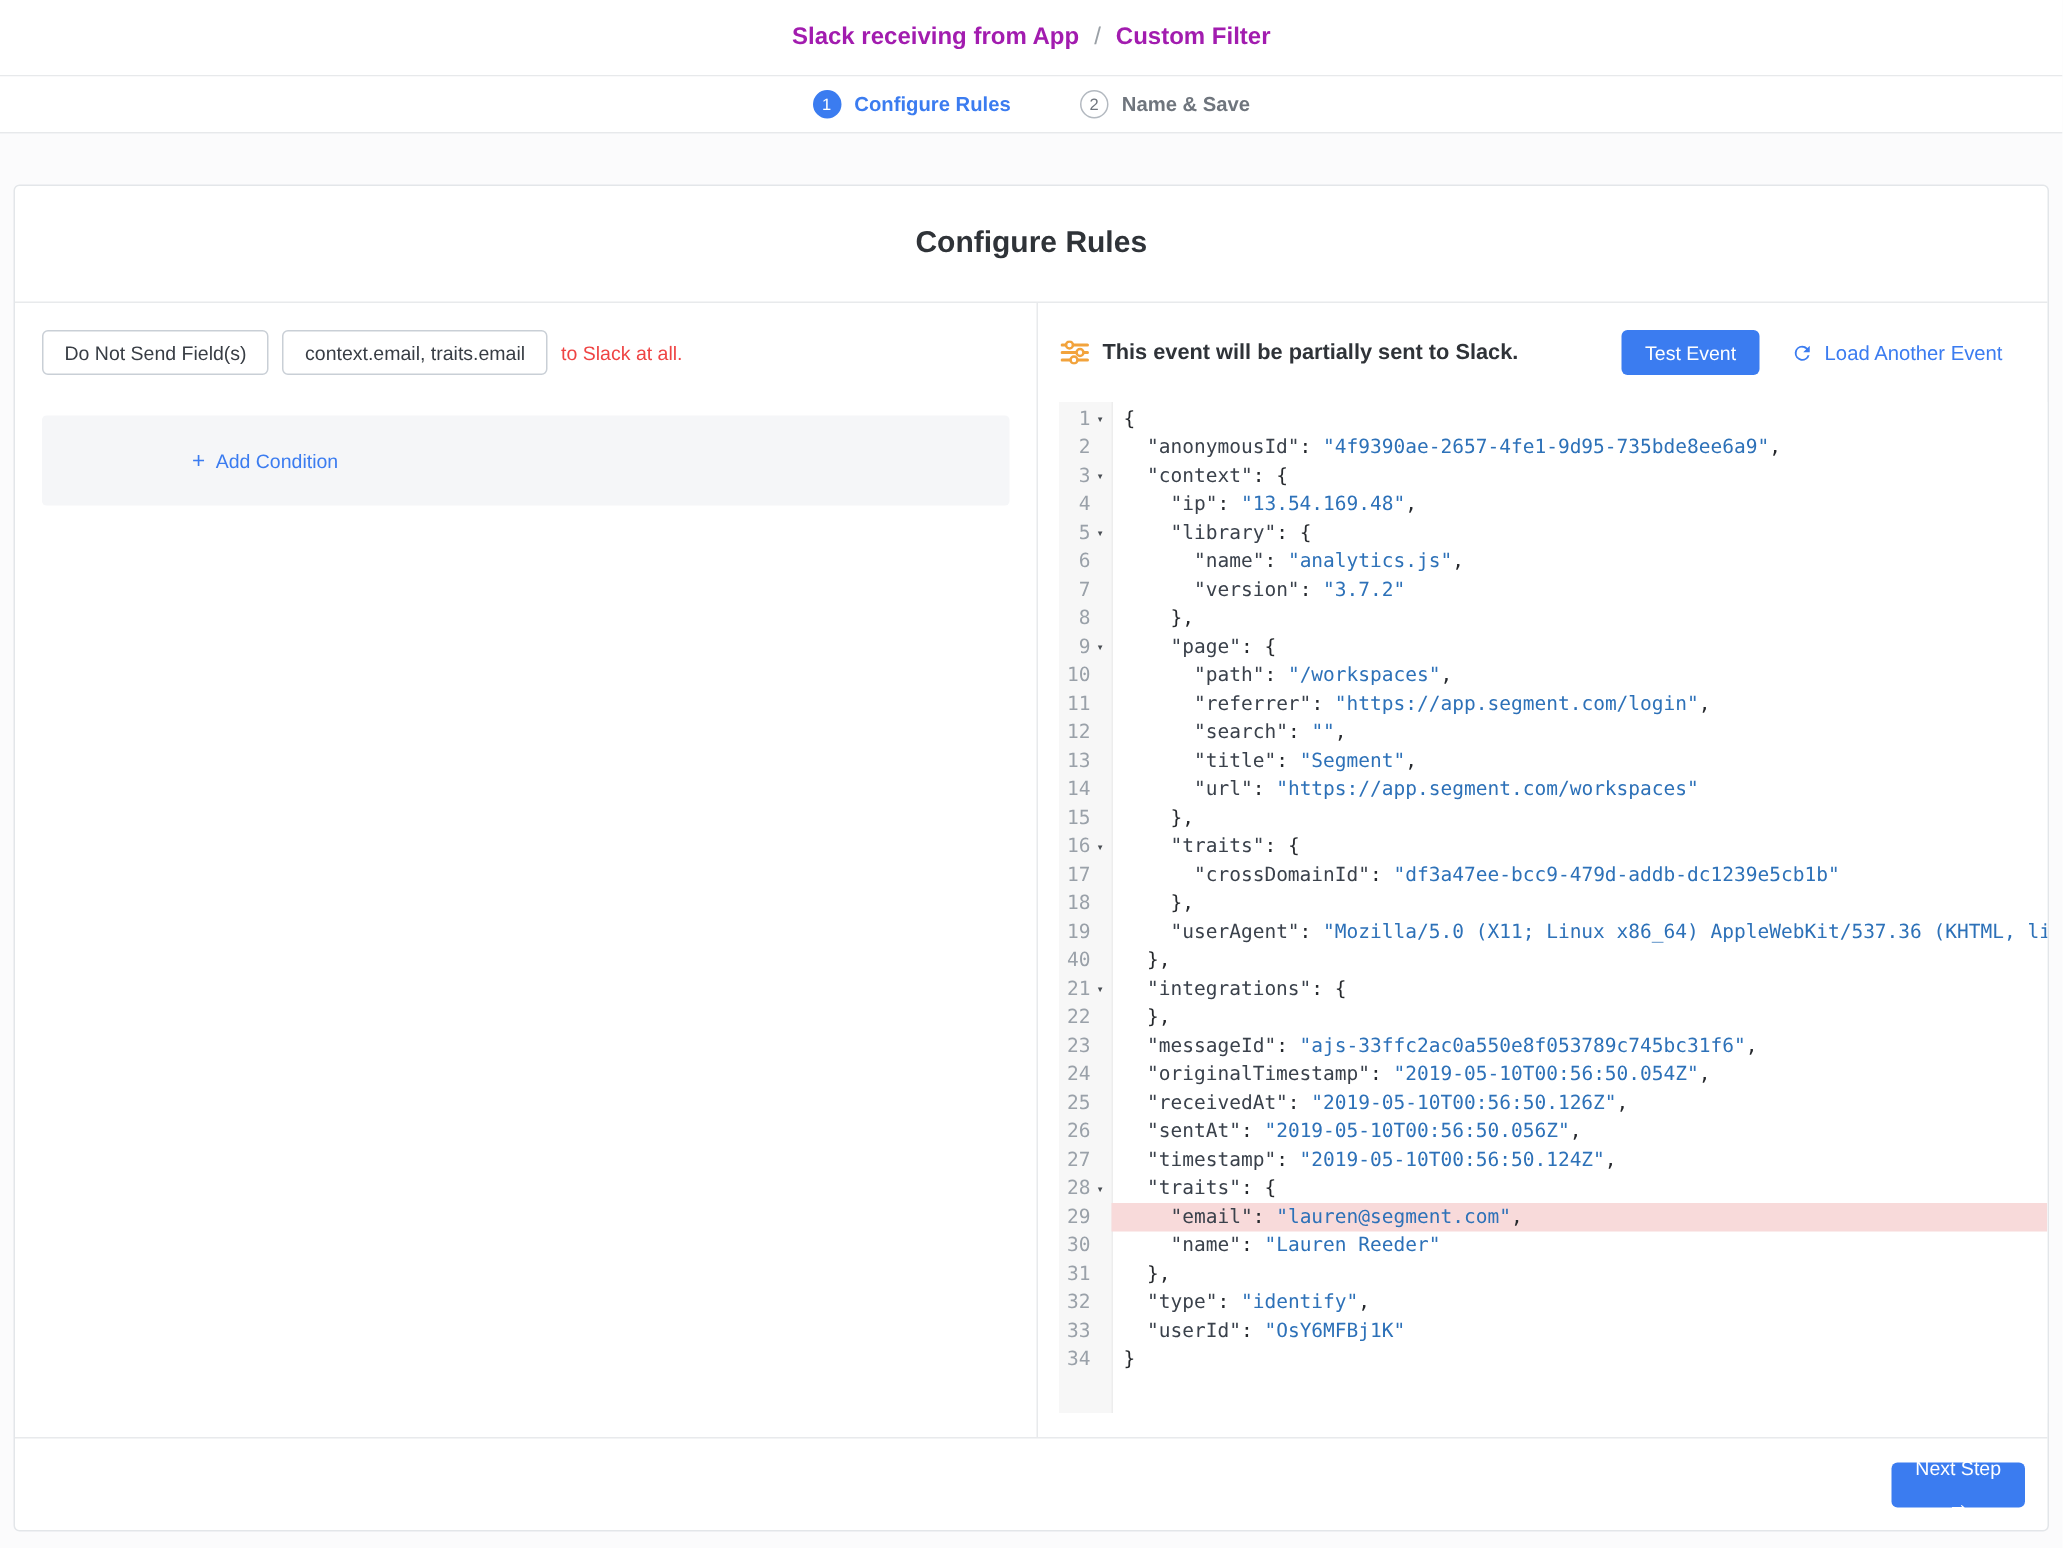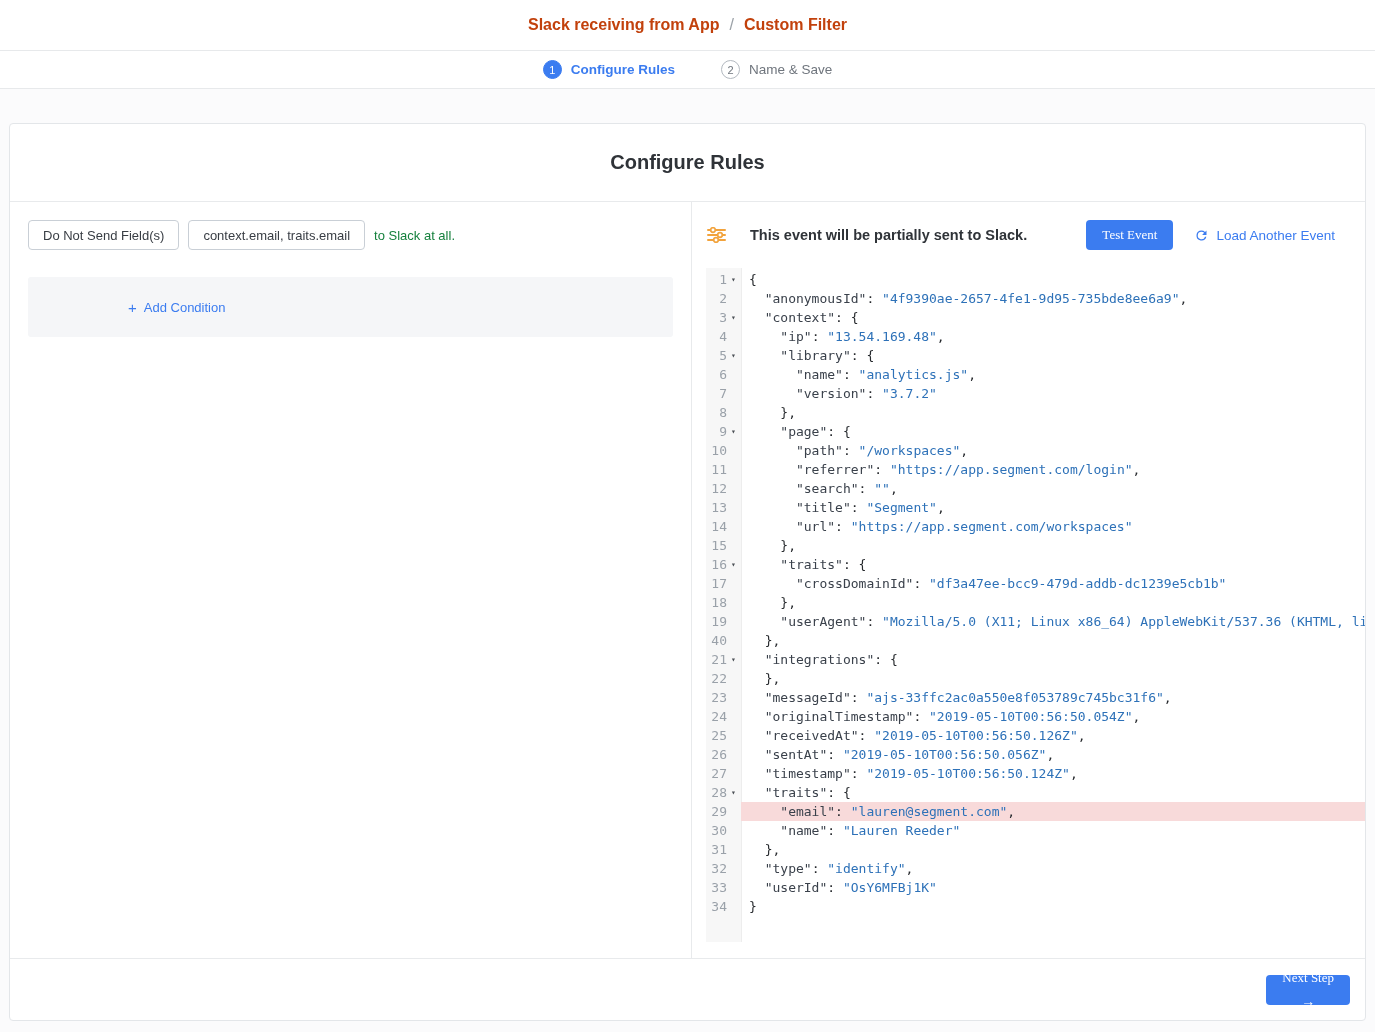--- a/index.html
+++ b/index.html
@@ -9,36 +9,36 @@
     font-family: "Liberation Sans", sans-serif;
     color: #33373d;
   }
 
   
   .topbar {
     height: 51px; background: #fff; border-bottom: 1px solid #e7e9eb;
     display: flex; align-items: center; justify-content: center;
   }
   .breadcrumb { display: flex; align-items: center; gap: 10px; font-size: 16px; }
-  .crumb { font-weight: 700; color: #c2410c; }
+  .crumb { font-weight: 700; color: #a21caf; }
   .crumb.link { cursor: pointer; }
   .crumb-sep { color: #9aa0a6; font-weight: 400; }
 
   
   .stepper {
     height: 38px; background: #fff; border-bottom: 1px solid #e7e9eb;
     display: flex; align-items: center; justify-content: center; gap: 46px;
   }
   .step { display: flex; align-items: center; gap: 9px; cursor: pointer; }
   .step-circle {
     width: 19px; height: 19px; border-radius: 50%; font-size: 11px;
     display: flex; align-items: center; justify-content: center;
     border: 1px solid #b3b9c0; color: #6f757d; background: #fff;
   }
-  .step-label { font-size: 13.5px; color: #6f757d; }
+  .step-label { font-size: 13.5px; color: #6f757d; font-weight: bold; }
   .step.active .step-circle { background: #3b7cf0; border-color: #3b7cf0; color: #fff; }
   .step.active .step-label { color: #3b7cf0; font-weight: 700; }
 
   
   .card {
     margin: 34px 9px 0; background: #fff;
     border: 1px solid #e3e6e9; border-radius: 4px;
     display: flex; flex-direction: column;
   }
   .card-header {
@@ -52,42 +52,42 @@
   .right-panel { flex: 1; border-left: 1px solid #e8eaec; display: flex; flex-direction: column; overflow: hidden; }
 
   
   .rule-row { display: flex; align-items: center; gap: 9px; }
   .chip-btn {
     height: 30px; padding: 0 14px; background: #fff;
     border: 1px solid #c9cfd6; border-radius: 4px;
     font-family: inherit; font-size: 13px; color: #383d44; cursor: pointer;
     display: inline-flex; align-items: center;
   }
-  .rule-suffix { font-size: 13px; color: #15803d; }
+  .rule-suffix { font-size: 13px; color: #ef4444; }
   .add-box {
     margin-top: 27px; height: 60px; background: #f5f6f8; border-radius: 3px;
     display: flex; align-items: center; padding-left: 100px;
   }
   .add-link {
     display: inline-flex; align-items: center; gap: 7px;
     color: #3b7cf0; font-size: 13px; cursor: pointer; text-decoration: none;
   }
   .plus { font-size: 15px; line-height: 1; }
 
   
   .event-bar {
     height: 66px; flex: none;
     display: flex; align-items: center; gap: 9px; padding: 0 30px 0 15px;
   }
   .icon-wrap { display: inline-flex; align-items: center; }
-  .event-status { font-size: 14.5px; font-weight: 700; color: #2f3338; margin-left: 15px; }
+  .event-status { font-size: 14.5px; font-weight: 700; color: #2f3338; }
   .spacer { flex: 1; }
   .btn-primary {
     height: 30px; padding: 0 16px; background: #3b7cf0; color: #fff;
-    border: none; border-radius: 4px; font-family: Liberation Serif, serif; font-size: 13px;
+    border: none; border-radius: 4px; font-family: Liberation Sans, sans-serif; font-size: 13px;
     cursor: pointer; display: inline-flex; align-items: center; justify-content: center;
   }
   .link-btn {
     display: inline-flex; align-items: center; gap: 7px; margin-left: 12px;
     color: #3b7cf0; font-size: 13.5px; cursor: pointer; text-decoration: none; text-align: right;
   }
 
   
   .editor {
     flex: 1; margin: 0 0 16px 14px; position: relative; overflow: hidden;

